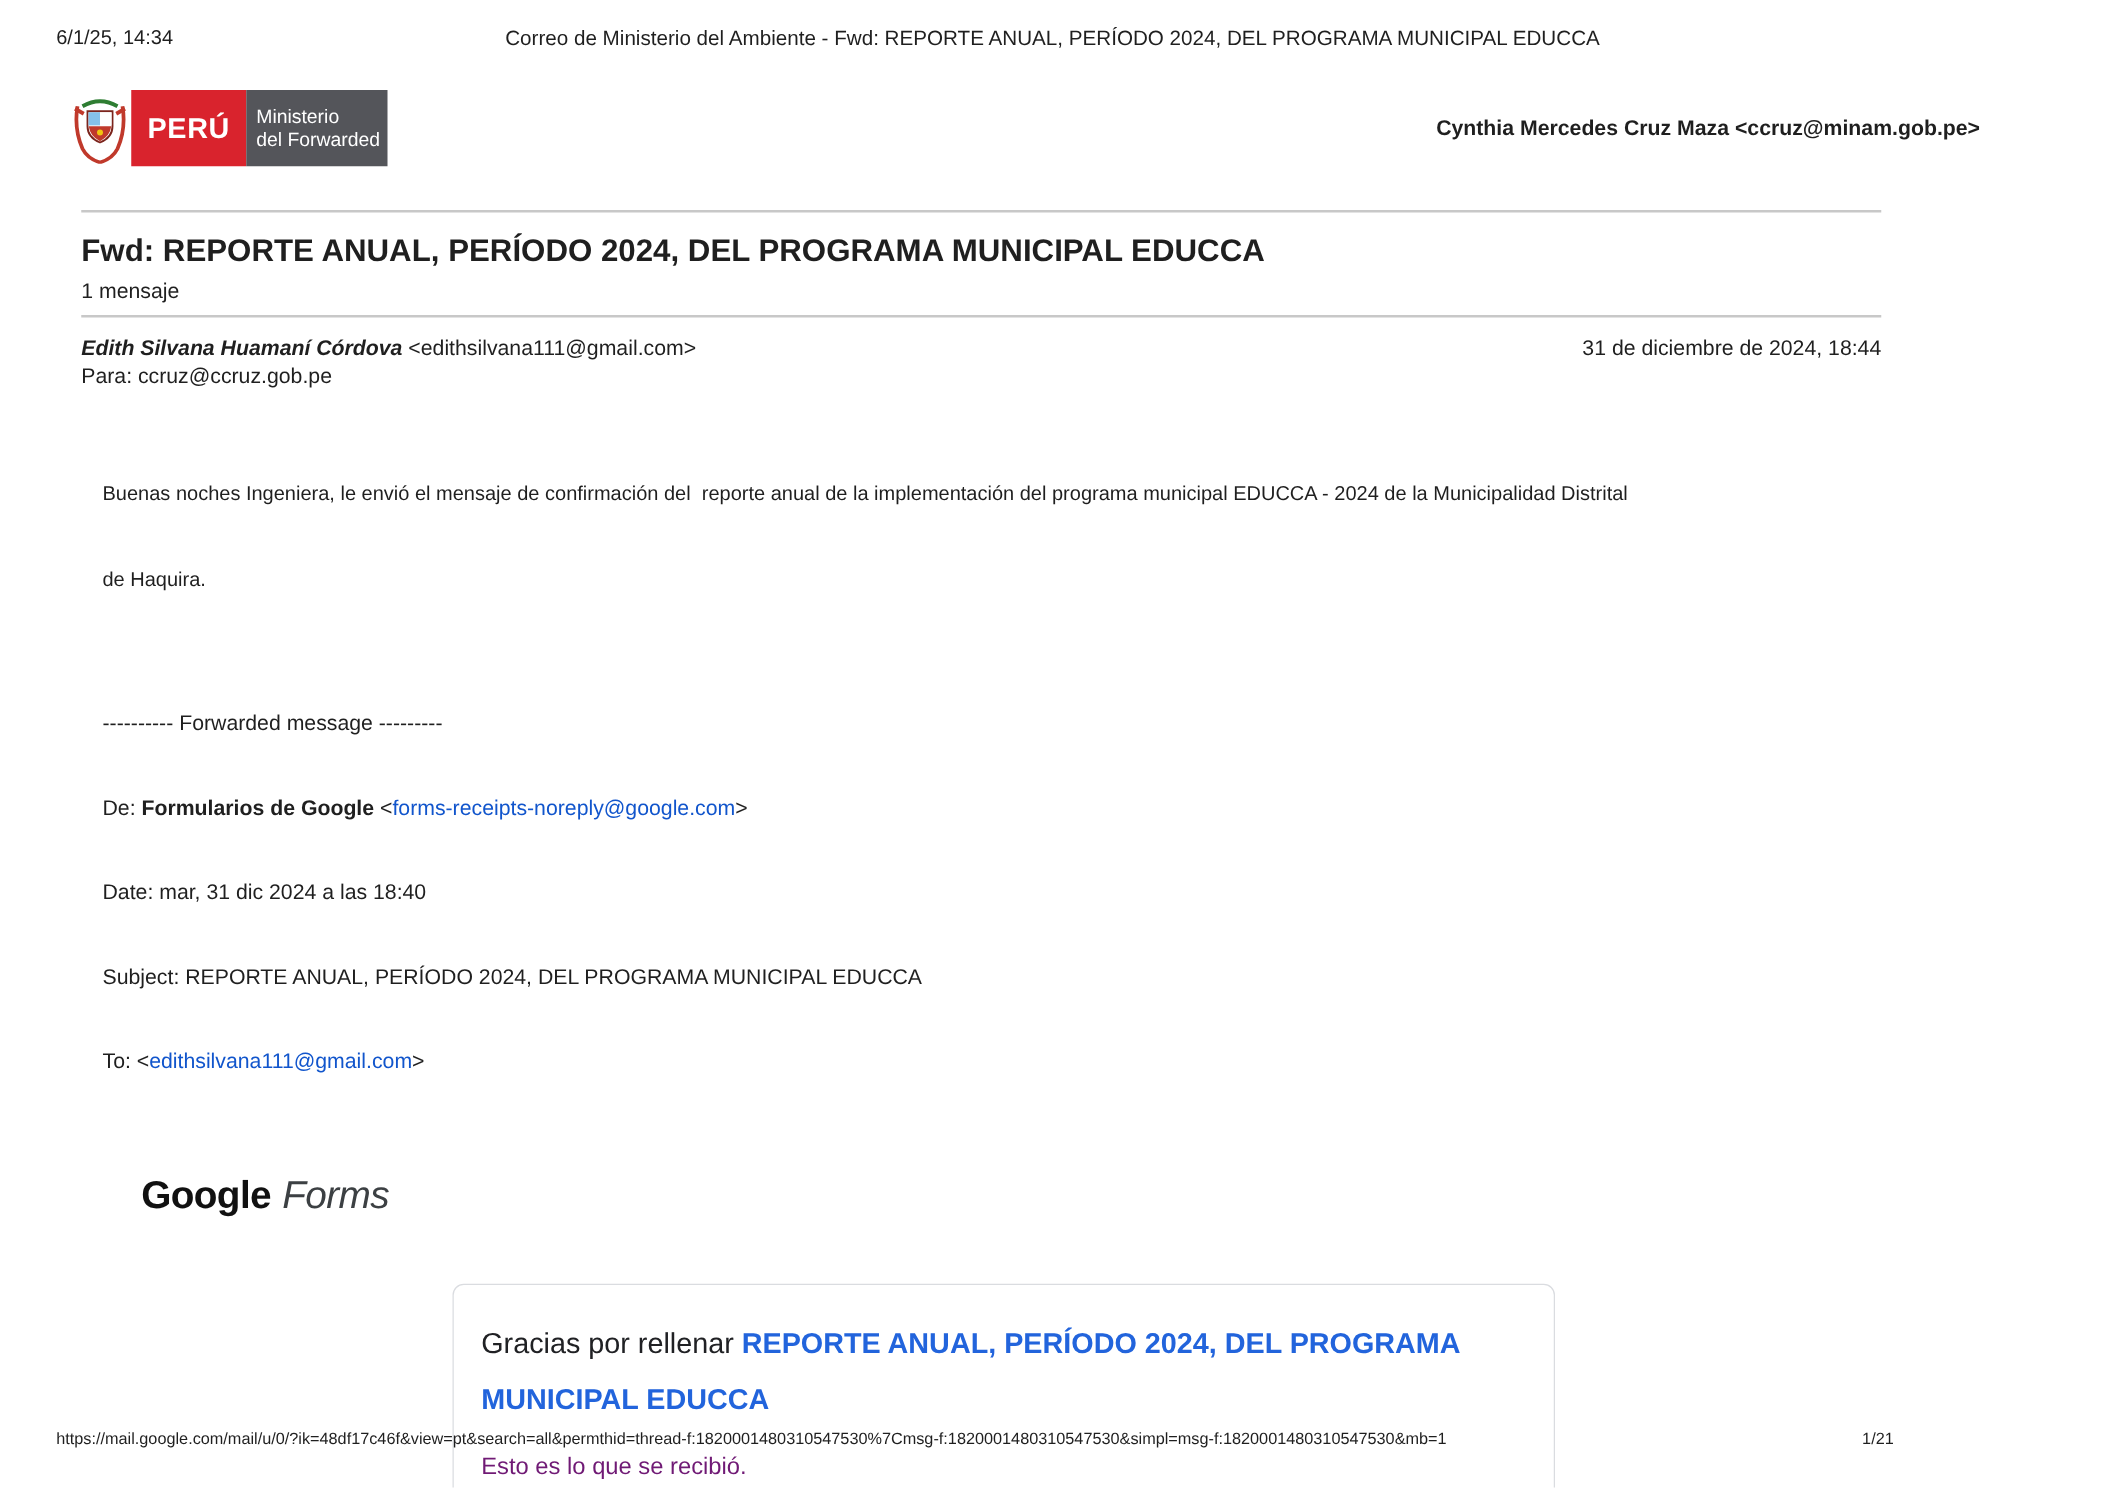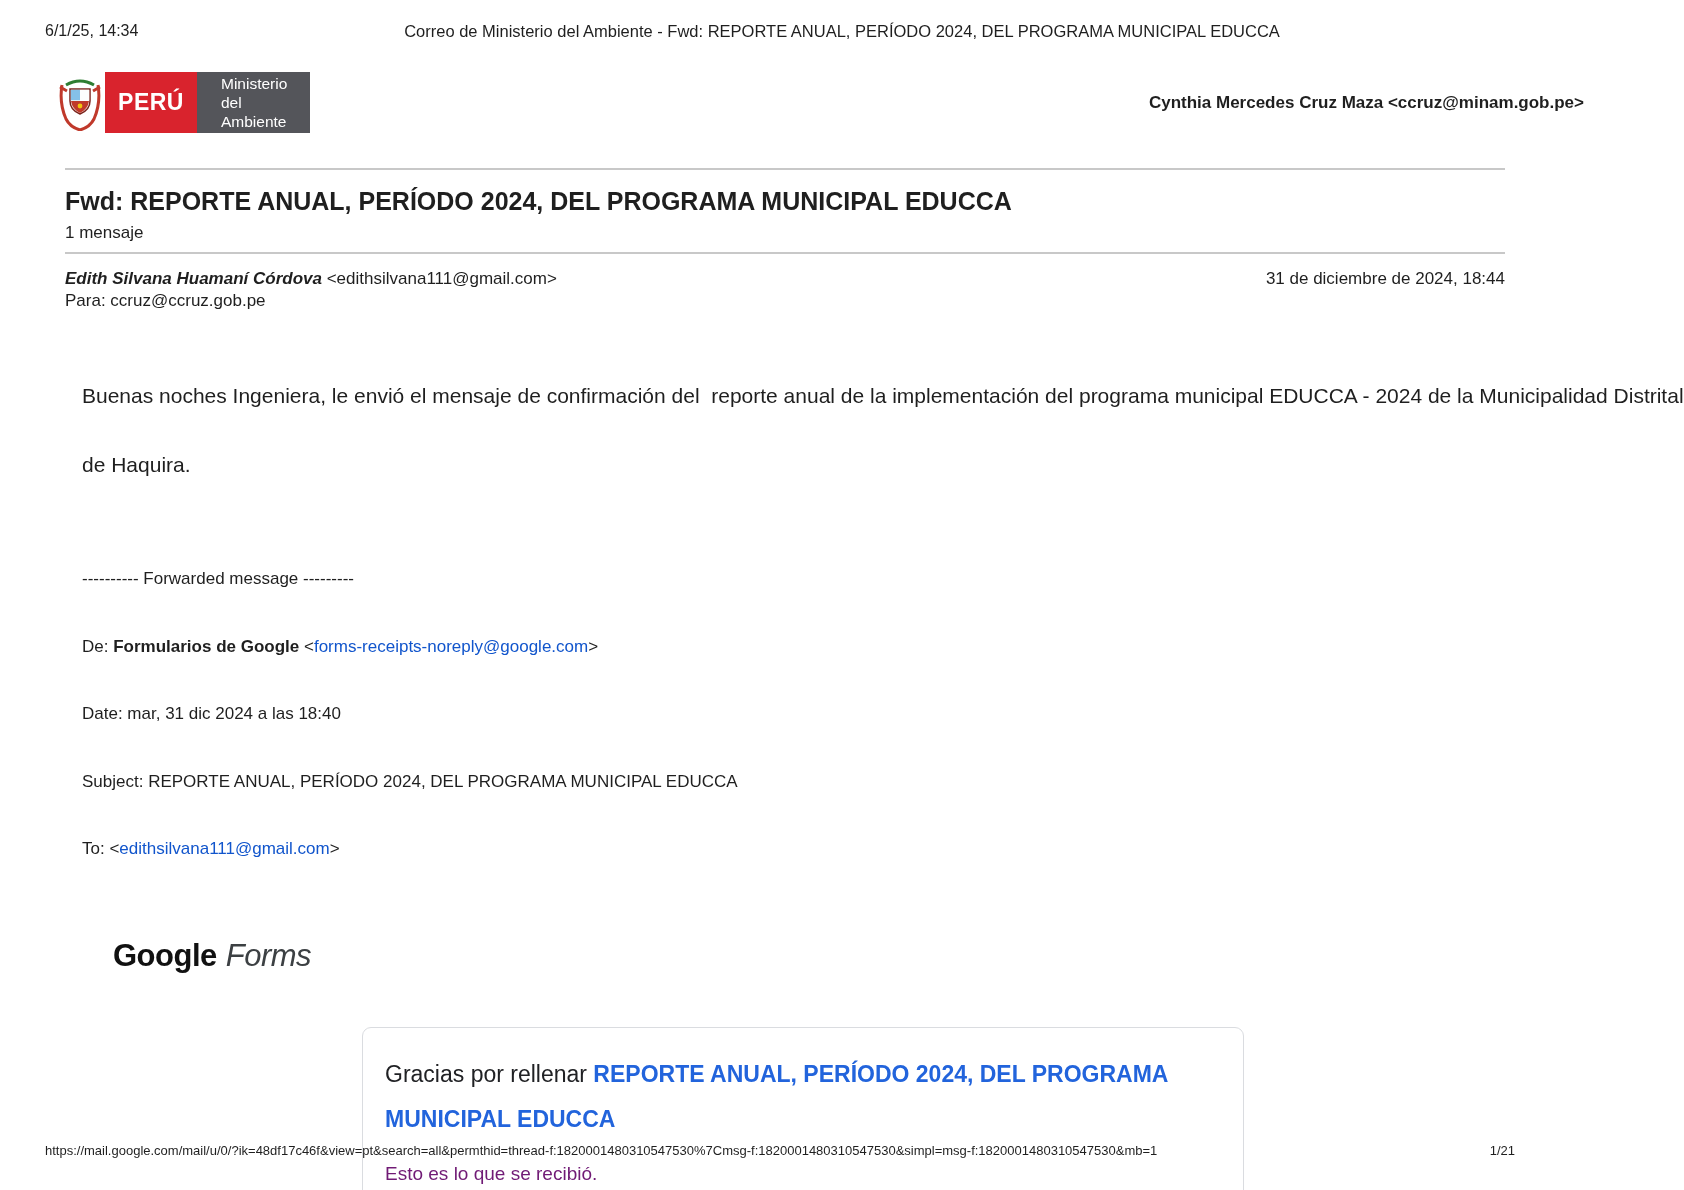--- a/index.html
+++ b/index.html
@@ -12,36 +12,36 @@
   .print-title { position: absolute; left: 0; right: 0; top: 22px; text-align: center; font-size: 16.5px; }
   .print-footer { position: absolute; left: 45px; right: 169px; top: 1143px; display: flex; justify-content: space-between; font-size: 13px; }
 
   
   .brand-row { margin: 26px 100px 0 55px; display: flex; justify-content: space-between; align-items: center; }
   .logo { display: flex; align-items: stretch; height: 61px; }
   .logo-coat { width: 50px; height: 61px; background: #ffffff; display: flex; align-items: center; justify-content: center; }
   .logo-red { width: 92px; background: #d9232d; color: #fff; display: flex; align-items: center; justify-content: center;
               font-size: 23px; font-weight: bold; letter-spacing: .5px; }
   .logo-gray { width: 113px; background: #54555a; color: #fff; display: flex; flex-direction: column; justify-content: center;
-               padding-left: 24px; font-size: 15.5px; line-height: 19px; }
+               padding-left: 8px; font-size: 15.5px; line-height: 19px; }
   .account-name { font-size: 17px; font-weight: bold; }
 
   .rule { height: 2px; background: #c8c8c8; margin: 35px 179px 0 65px; }
   .rule2 { margin-top: 8px; }
 
   
   .subject { margin: 16px 0 0 65px; font-size: 25px; font-weight: bold; line-height: 30px; white-space: nowrap; }
   .msg-count { margin: 6px 0 0 65px; font-size: 17px; line-height: 22px; }
 
   .msg-header { margin: 14px 179px 0 65px; display: flex; justify-content: space-between; font-size: 17px; line-height: 22px; }
   .sender-name { font-weight: bold; font-style: italic; }
   .sent-date { white-space: nowrap; }
 
   
-  .msg-body { margin: 26px 0 0 82px; font-size: 21px; line-height: 23px; white-space: pre-wrap; }
+  .msg-body { margin: 26px 0 0 82px; font-size: 16px; line-height: 23px; white-space: pre-wrap; }
   .fwd-block { margin: 24px 0 0 82px; font-size: 17px; line-height: 22.5px; white-space: pre-wrap; }
   .fwd-bold { font-weight: bold; }
   a.mail-link, .mail-link { color: #1155cc; text-decoration: none; cursor: pointer; }
 
   
   .gforms { margin: 58px 0 0 113px; font-size: 31px; line-height: 30px; color: #111; letter-spacing: -0.5px; }
   .gforms .g1 { font-weight: 600; }
   .gforms .g2 { font-weight: 400; margin-left: 9px; color: #3c4043; font-style: italic; }
 
   
@@ -69,21 +69,21 @@
         <rect x="12.8" y="14.8" width="9.2" height="10.5" fill="#85c1e9"></rect>
         <rect x="22" y="14.8" width="9.2" height="10.5" fill="#fdfefe"></rect>
         <path d="M13 26 h18 q-1 8 -9 12 q-8 -4 -9 -12 Z" fill="#c0392b"></path>
         <circle cx="22" cy="31" r="2.4" fill="#f1c40f"></circle>
         <path d="M2 12 l7 4 M42 12 l-7 4" stroke="#c0392b" stroke-width="3"></path>
       </svg>
     </div>
     <div class="logo-red">PERÚ</div>
     <div class="logo-gray">
       <span>Ministerio</span>
-      <span>del Ambiente</span>
+      <span>del Forwarded</span>
     </div>
   </div>
   <div class="account-name">Cynthia Mercedes Cruz Maza &lt;ccruz@minam.gob.pe&gt;</div>
 </div>
 
 <div class="rule"></div>
 
 <h1 class="subject">Fwd: REPORTE ANUAL, PERÍODO 2024, DEL PROGRAMA MUNICIPAL EDUCCA</h1>
 <div class="msg-count">1 mensaje</div>
 

